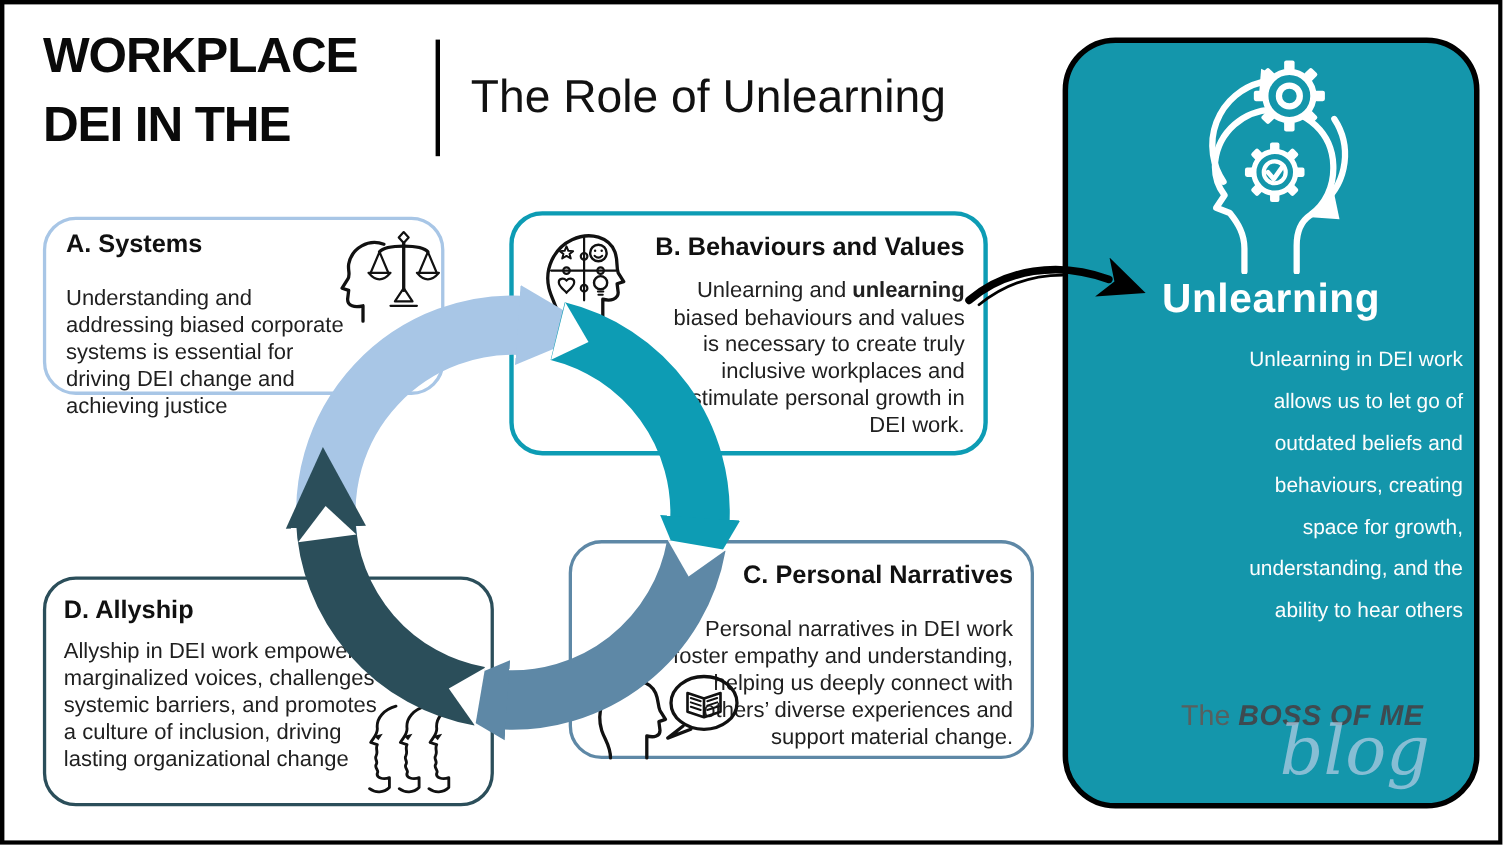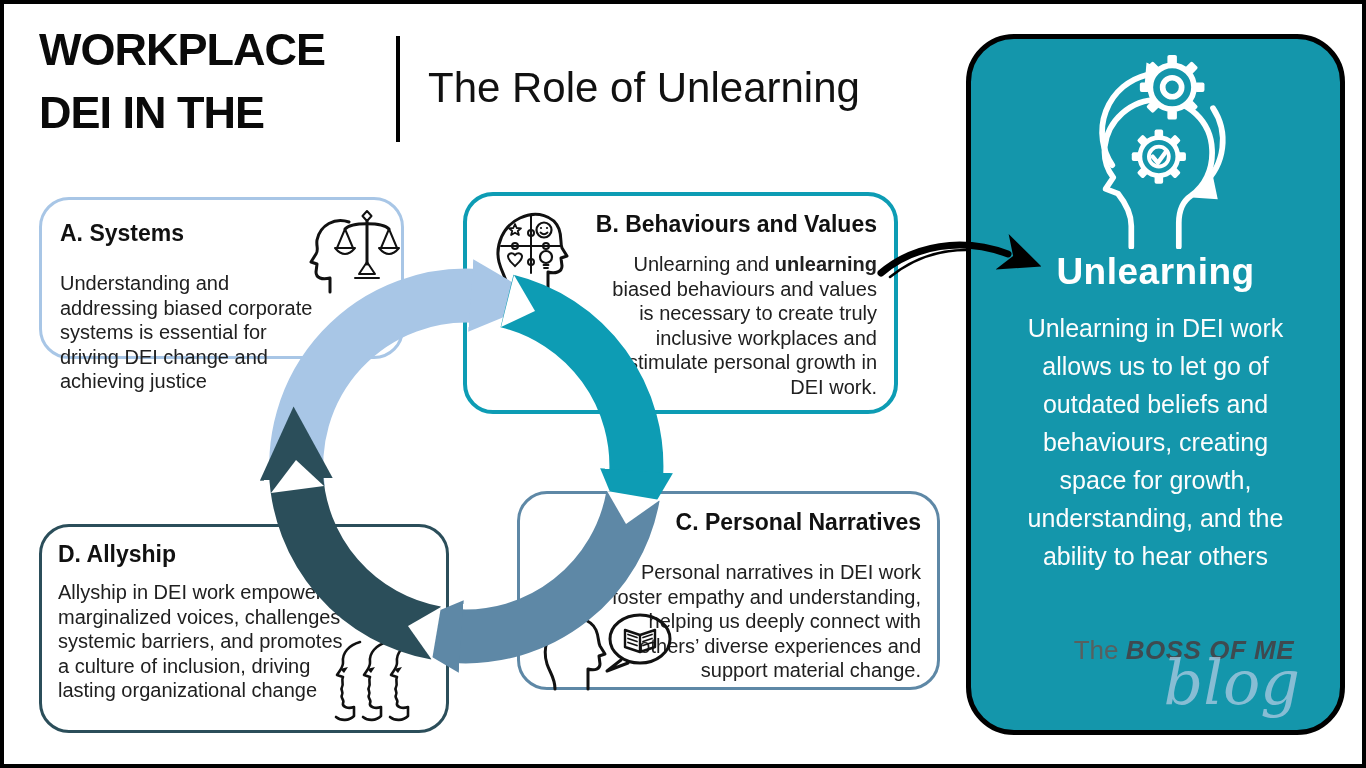--- a/index.html
+++ b/index.html
@@ -11,38 +11,38 @@
   
   .main-title{position:absolute;left:35px;top:14px;font-size:45px;line-height:63px;
     font-weight:800;letter-spacing:-1px;color:#0a0a0a;}
   .title-divider{position:absolute;left:392px;top:32px;width:3.5px;height:106px;background:#000;}
   .subtitle{position:absolute;left:424px;top:60px;font-size:42px;font-weight:400;color:#111;}
   
   .box{position:absolute;background:#fff;border-radius:30px;box-sizing:border-box;z-index:1;}
   .box h2{margin:0;font-size:23px;font-weight:700;color:#111;}
   .box p{margin:24px 0 0 0;font-size:20px;line-height:24.5px;color:#202020;white-space:pre-line;}
   .box p b{font-weight:700;}
-  .box-a{left:35px;top:193px;width:365px;height:162px;border:3px solid #a8c6e6;padding:20px 18px;}
+  .box-a{left:35px;top:193px;width:365px;height:162px;border:3px solid #a8c6e6;padding:8px 18px;}
   .box-b{left:459px;top:188px;width:435px;height:222px;border:4px solid #0d9cb4;padding:15px 17px;text-align:right;}
   .box-b p{margin-top:14px;}
   .box-c{left:513px;top:487px;width:423px;height:199px;border:3px solid #5e88a6;padding:15px 16px;text-align:right;}
   .box-d{left:35px;top:520px;width:410px;height:209px;border:3.5px solid #2b4e5a;padding:14px 16px;}
   .box-d p{margin-top:12px;}
   
   .box-icon{position:absolute;z-index:2;}
   .icon-a{left:285px;top:198px;}
   .icon-b{left:474px;top:196px;}
   .icon-c{left:533px;top:597px;}
   .icon-d{left:326px;top:634px;}
   
   .panel{position:absolute;left:962px;top:30px;width:379px;height:701px;background:#1496ab;
     border:5px solid #000;border-radius:48px;box-sizing:border-box;z-index:2;color:#fff;}
   .panel-icon{display:block;margin:10px auto 0 auto;}
   .panel h1{margin:2px 0 0 0;text-align:center;font-size:37px;font-weight:700;color:#fff;letter-spacing:0.5px;}
-  .panel .panel-body{margin:16px 10px 0 10px;text-align:center;font-size:25px;line-height:38px;
+  .panel .panel-body{margin:16px 10px 0 10px;text-align:right;font-size:19px;line-height:38px;
     color:#fdfdfd;white-space:pre-line;}
   .logo{position:absolute;right:46px;bottom:64px;font-size:26px;white-space:nowrap;}
   .logo .the{font-weight:400;color:#57605f;}
   .logo .main{font-style:italic;font-weight:700;letter-spacing:0.5px;color:#3e4a50;}
   .logo .blog{position:absolute;right:-6px;top:11px;font-family:"DejaVu Serif",serif;font-style:italic;
     font-weight:400;font-size:62px;color:#aecbe2;opacity:0.75;}
   
   .overlay{position:absolute;left:0;top:0;width:1366px;height:768px;z-index:5;pointer-events:none;}
   .ink{stroke:#111;stroke-width:3px;fill:none;stroke-linecap:round;stroke-linejoin:round;}
   .ink-thin{stroke:#111;stroke-width:2px;fill:none;stroke-linecap:round;stroke-linejoin:round;}

